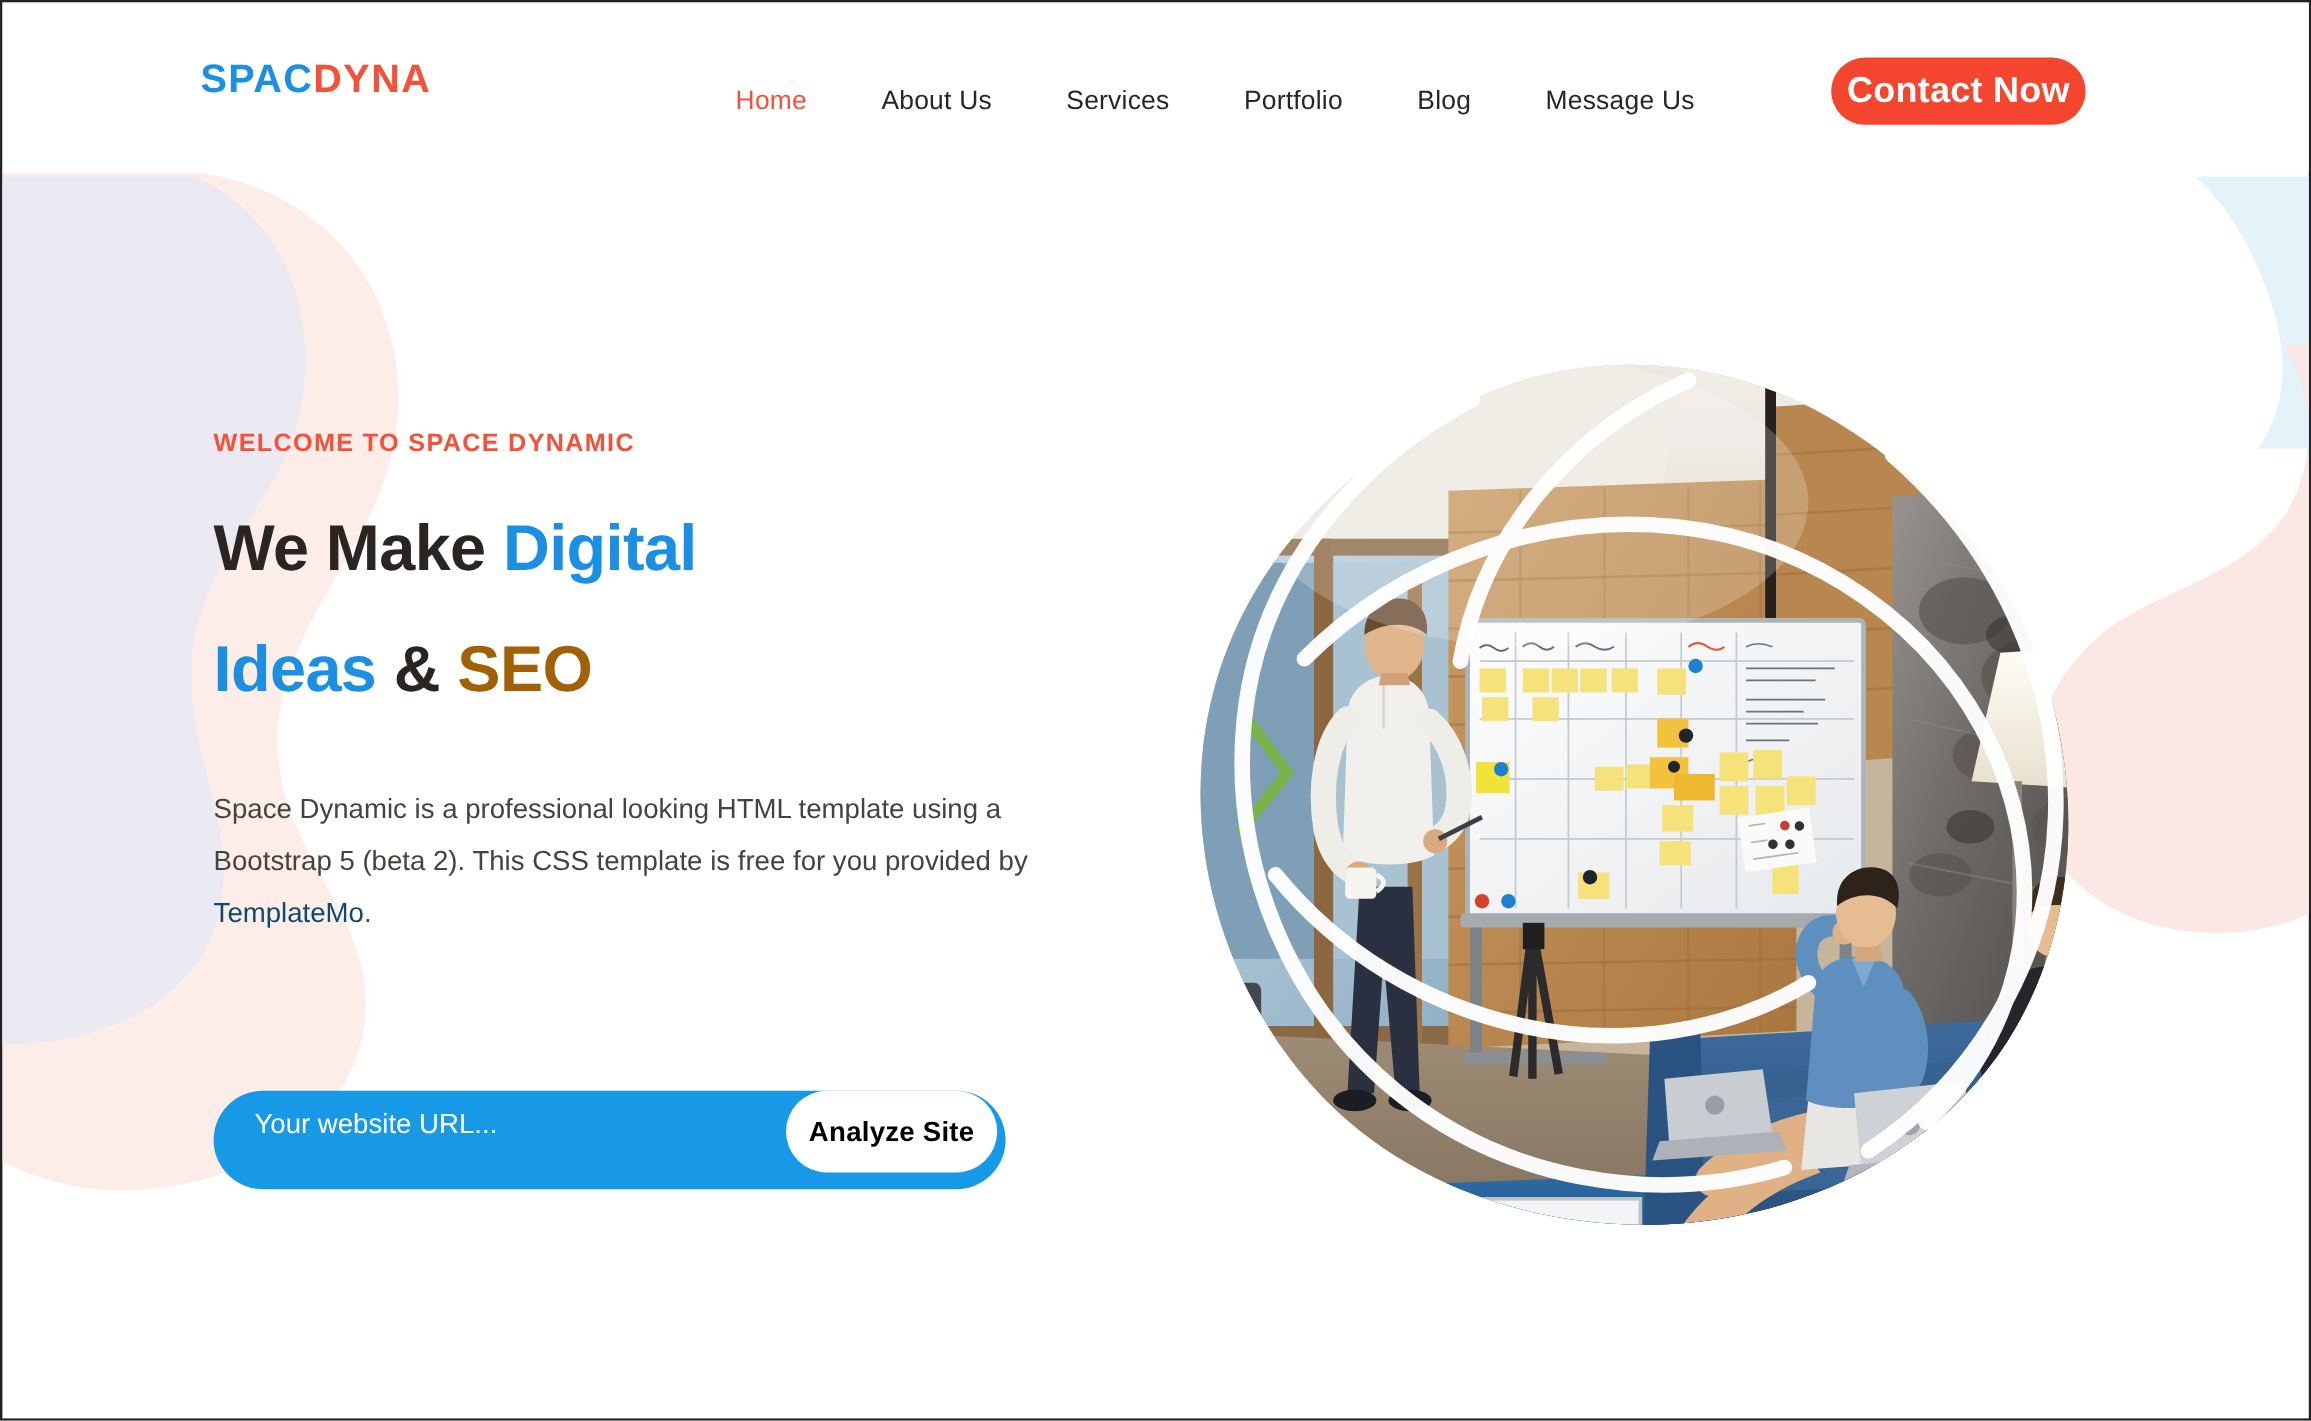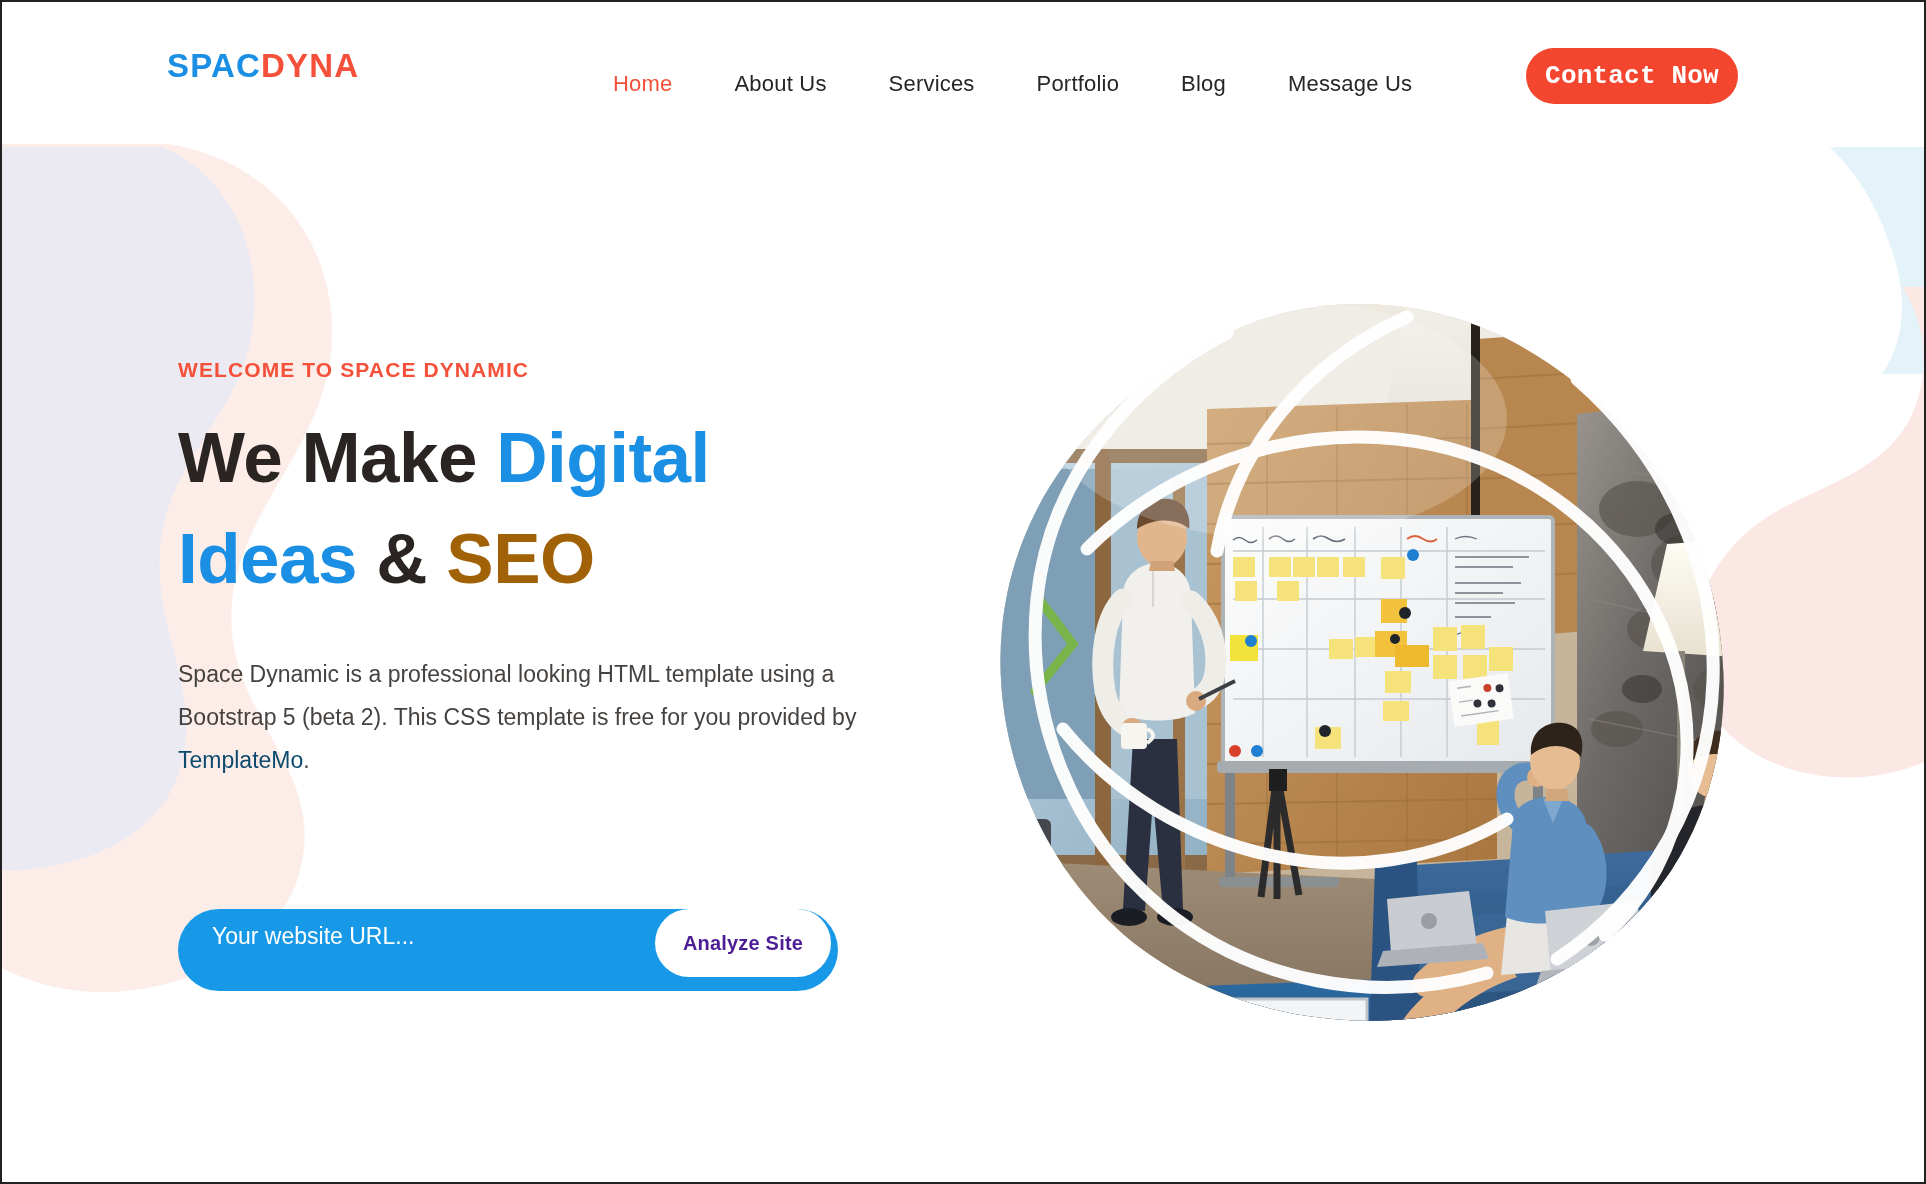--- a/index.html
+++ b/index.html
@@ -80,22 +80,22 @@
   #contact-now-button {
     position: absolute;
     left: 1524px;
     top: 46px;
     width: 212px;
     height: 56px;
     background: #F4452F;
     color: #ffffff;
     border: none;
     border-radius: 28px;
-    font-family: Liberation Mono, monospace;
-    font-size: 26px;
+    font-family: Liberation Sans, sans-serif;
+    font-size: 30px;
     font-weight: 700;
     letter-spacing: 0.2px;
     cursor: pointer;
   }
 
   
   #hero {
     position: absolute;
     left: 0; top: 142px;
     width: 1922px;
@@ -113,21 +113,21 @@
   #hero-eyebrow {
     font-size: 21px;
     font-weight: 600;
     letter-spacing: 1.1px;
     color: #F4503A;
     line-height: 1;
     margin-bottom: 27px;
   }
 
   #hero-heading {
-    font-size: 71px;
+    font-size: 54px;
     font-weight: 800;
     letter-spacing: -0.5px;
     line-height: 101px;
     color: #2A2523;
   }
   .hl-blue { color: #1A8FE3; }
   .hl-red  { color: #a16207; }
   .hl-dark { color: #2A2523; }
 
   #hero-paragraph {
@@ -169,23 +169,23 @@
     font-weight: 400;
   }
   #website-url-input::placeholder { color: #ffffff; opacity: 1; }
 
   #analyze-site-button {
     width: 176px;
     height: 68px;
     border-radius: 34px;
     background: #ffffff;
     border: none;
-    color: #4c1d95;
+    color: #000000;
     font-family: "Liberation Sans", sans-serif;
-    font-size: 20px;
+    font-size: 23px;
     font-weight: 700;
     cursor: pointer;
     letter-spacing: 0.2px;
   }
 
   
   #hero-image-wrap {
     position: absolute;
     left: 975px;
     top: 155px;

